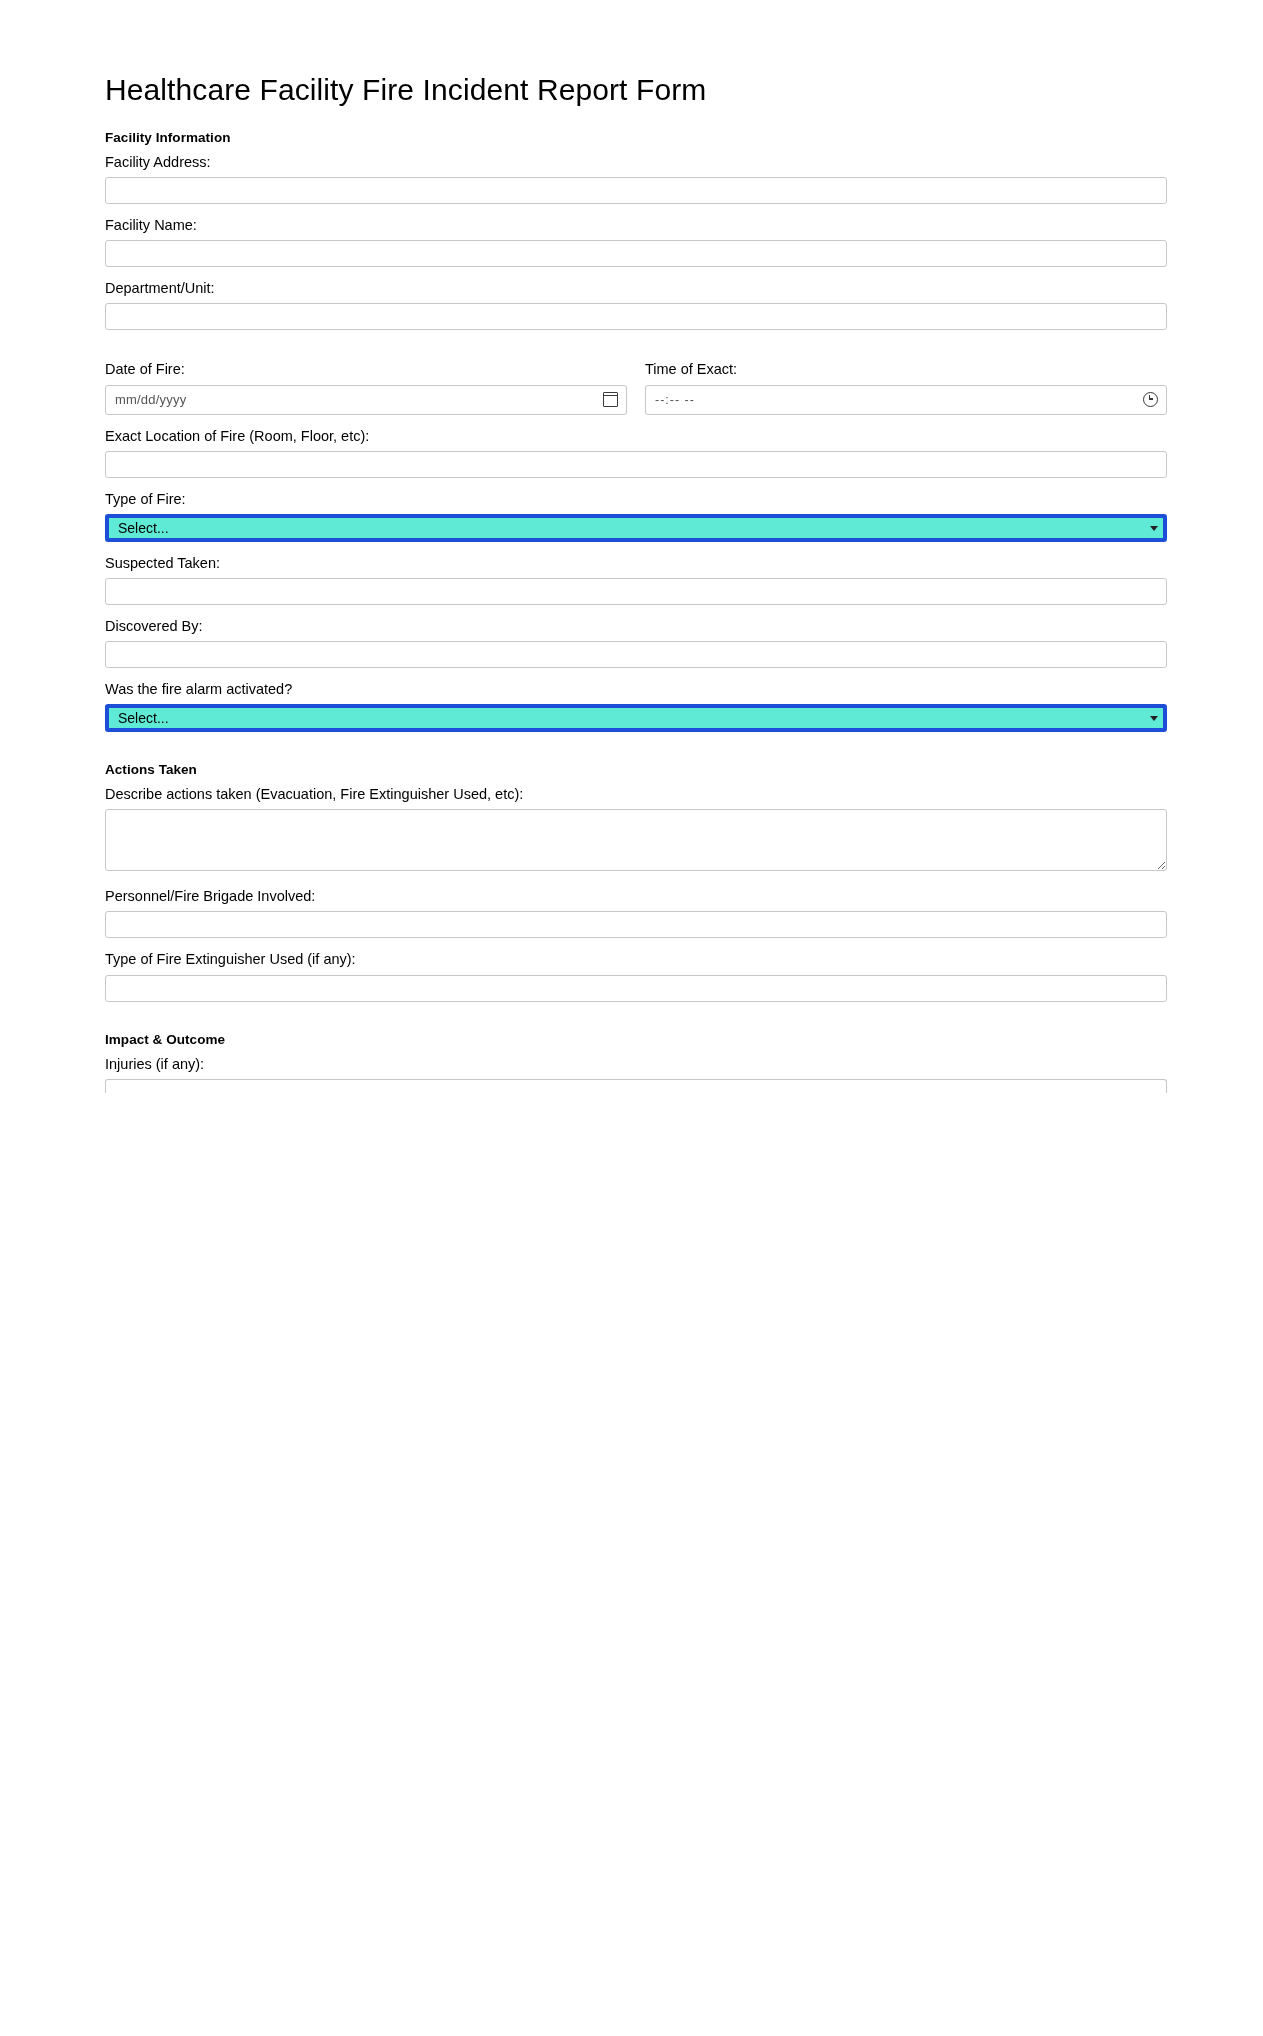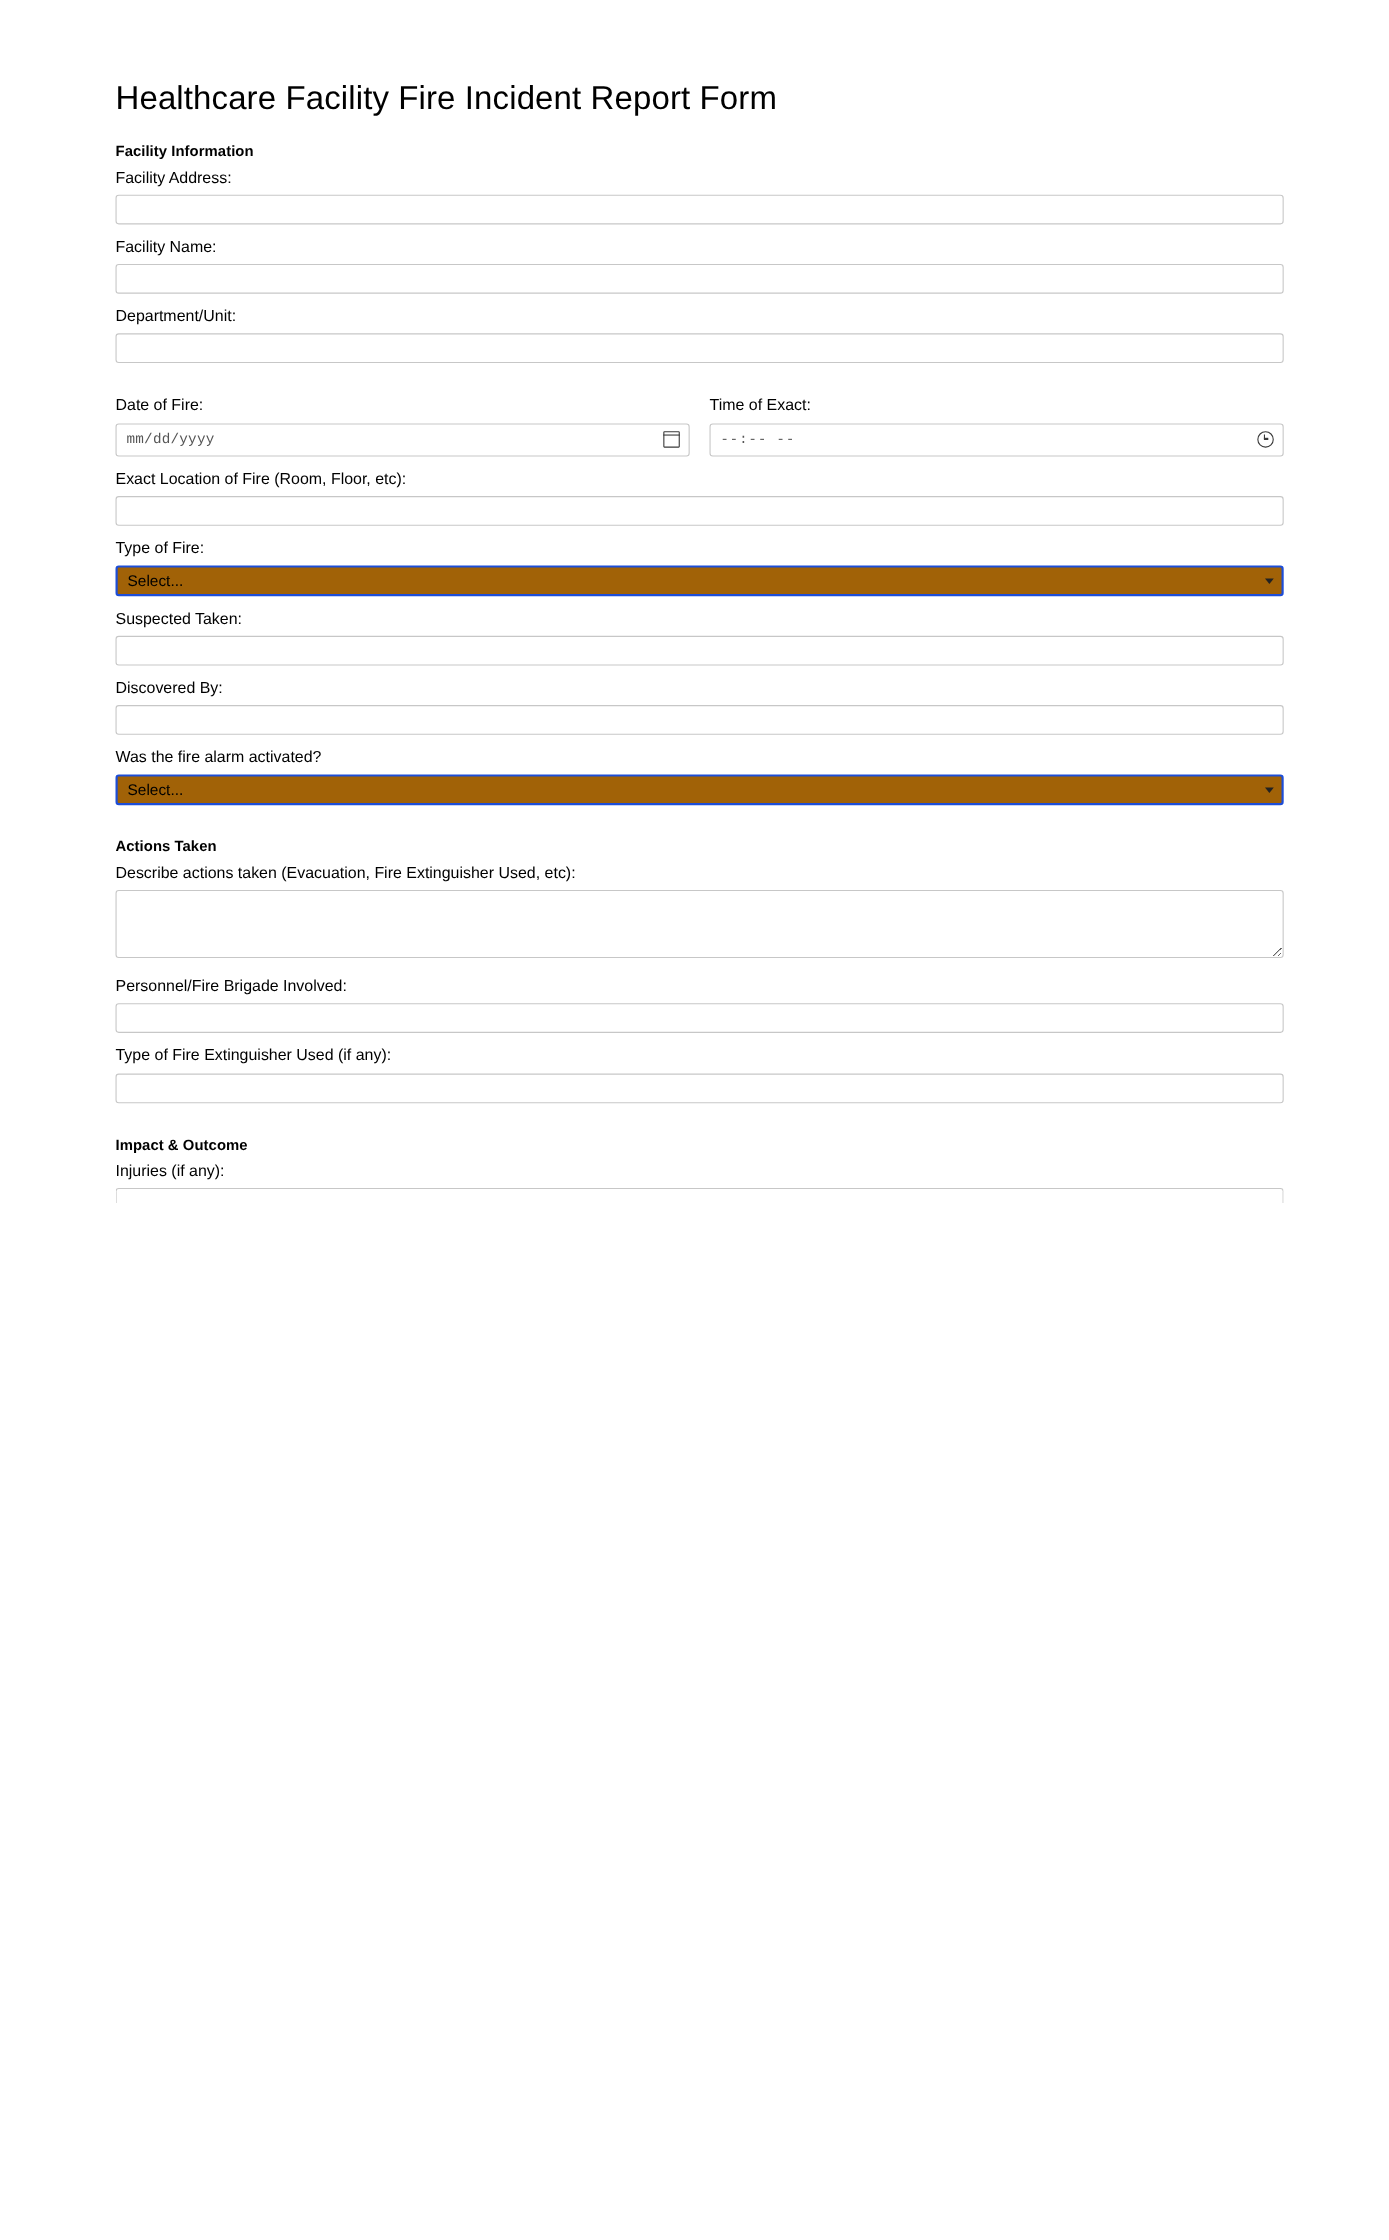--- a/index.html
+++ b/index.html
@@ -83,21 +83,21 @@
     border: 1px solid #c7c7c7;
     border-radius: 3px;
     background: #ffffff;
     display: flex;
     align-items: center;
     justify-content: space-between;
     padding: 0 8px 0 9px;
     font-size: 14px;
   }
   .pseudo-input .ph {
-    font-family: Liberation Mono, monospace;
+    font-family: Liberation Sans, sans-serif;
     font-size: 13px;
     color: #555555;
     letter-spacing: 0.2px;
   }
   .pseudo-input .ph.time {
     letter-spacing: 1px;
     font-size: 12.5px;
   }
   .cal-icon {
     width: 13px;
@@ -144,23 +144,23 @@
   }
   
   .select-wrap {
     position: relative;
     width: 100%;
   }
   .select-box {
     box-sizing: border-box;
     width: 100%;
     height: 28px;
-    border: 2px solid #1d4ed8;
+    border: 4px solid #1d4ed8;
     border-radius: 3px;
-    background: #a16207;
+    background: #5eead4;
     display: flex;
     align-items: center;
     padding: 0 26px 0 9px;
     font-size: 14px;
     color: #000000;
   }
   .select-arrow {
     position: absolute;
     right: 9px;
     top: 50%;

